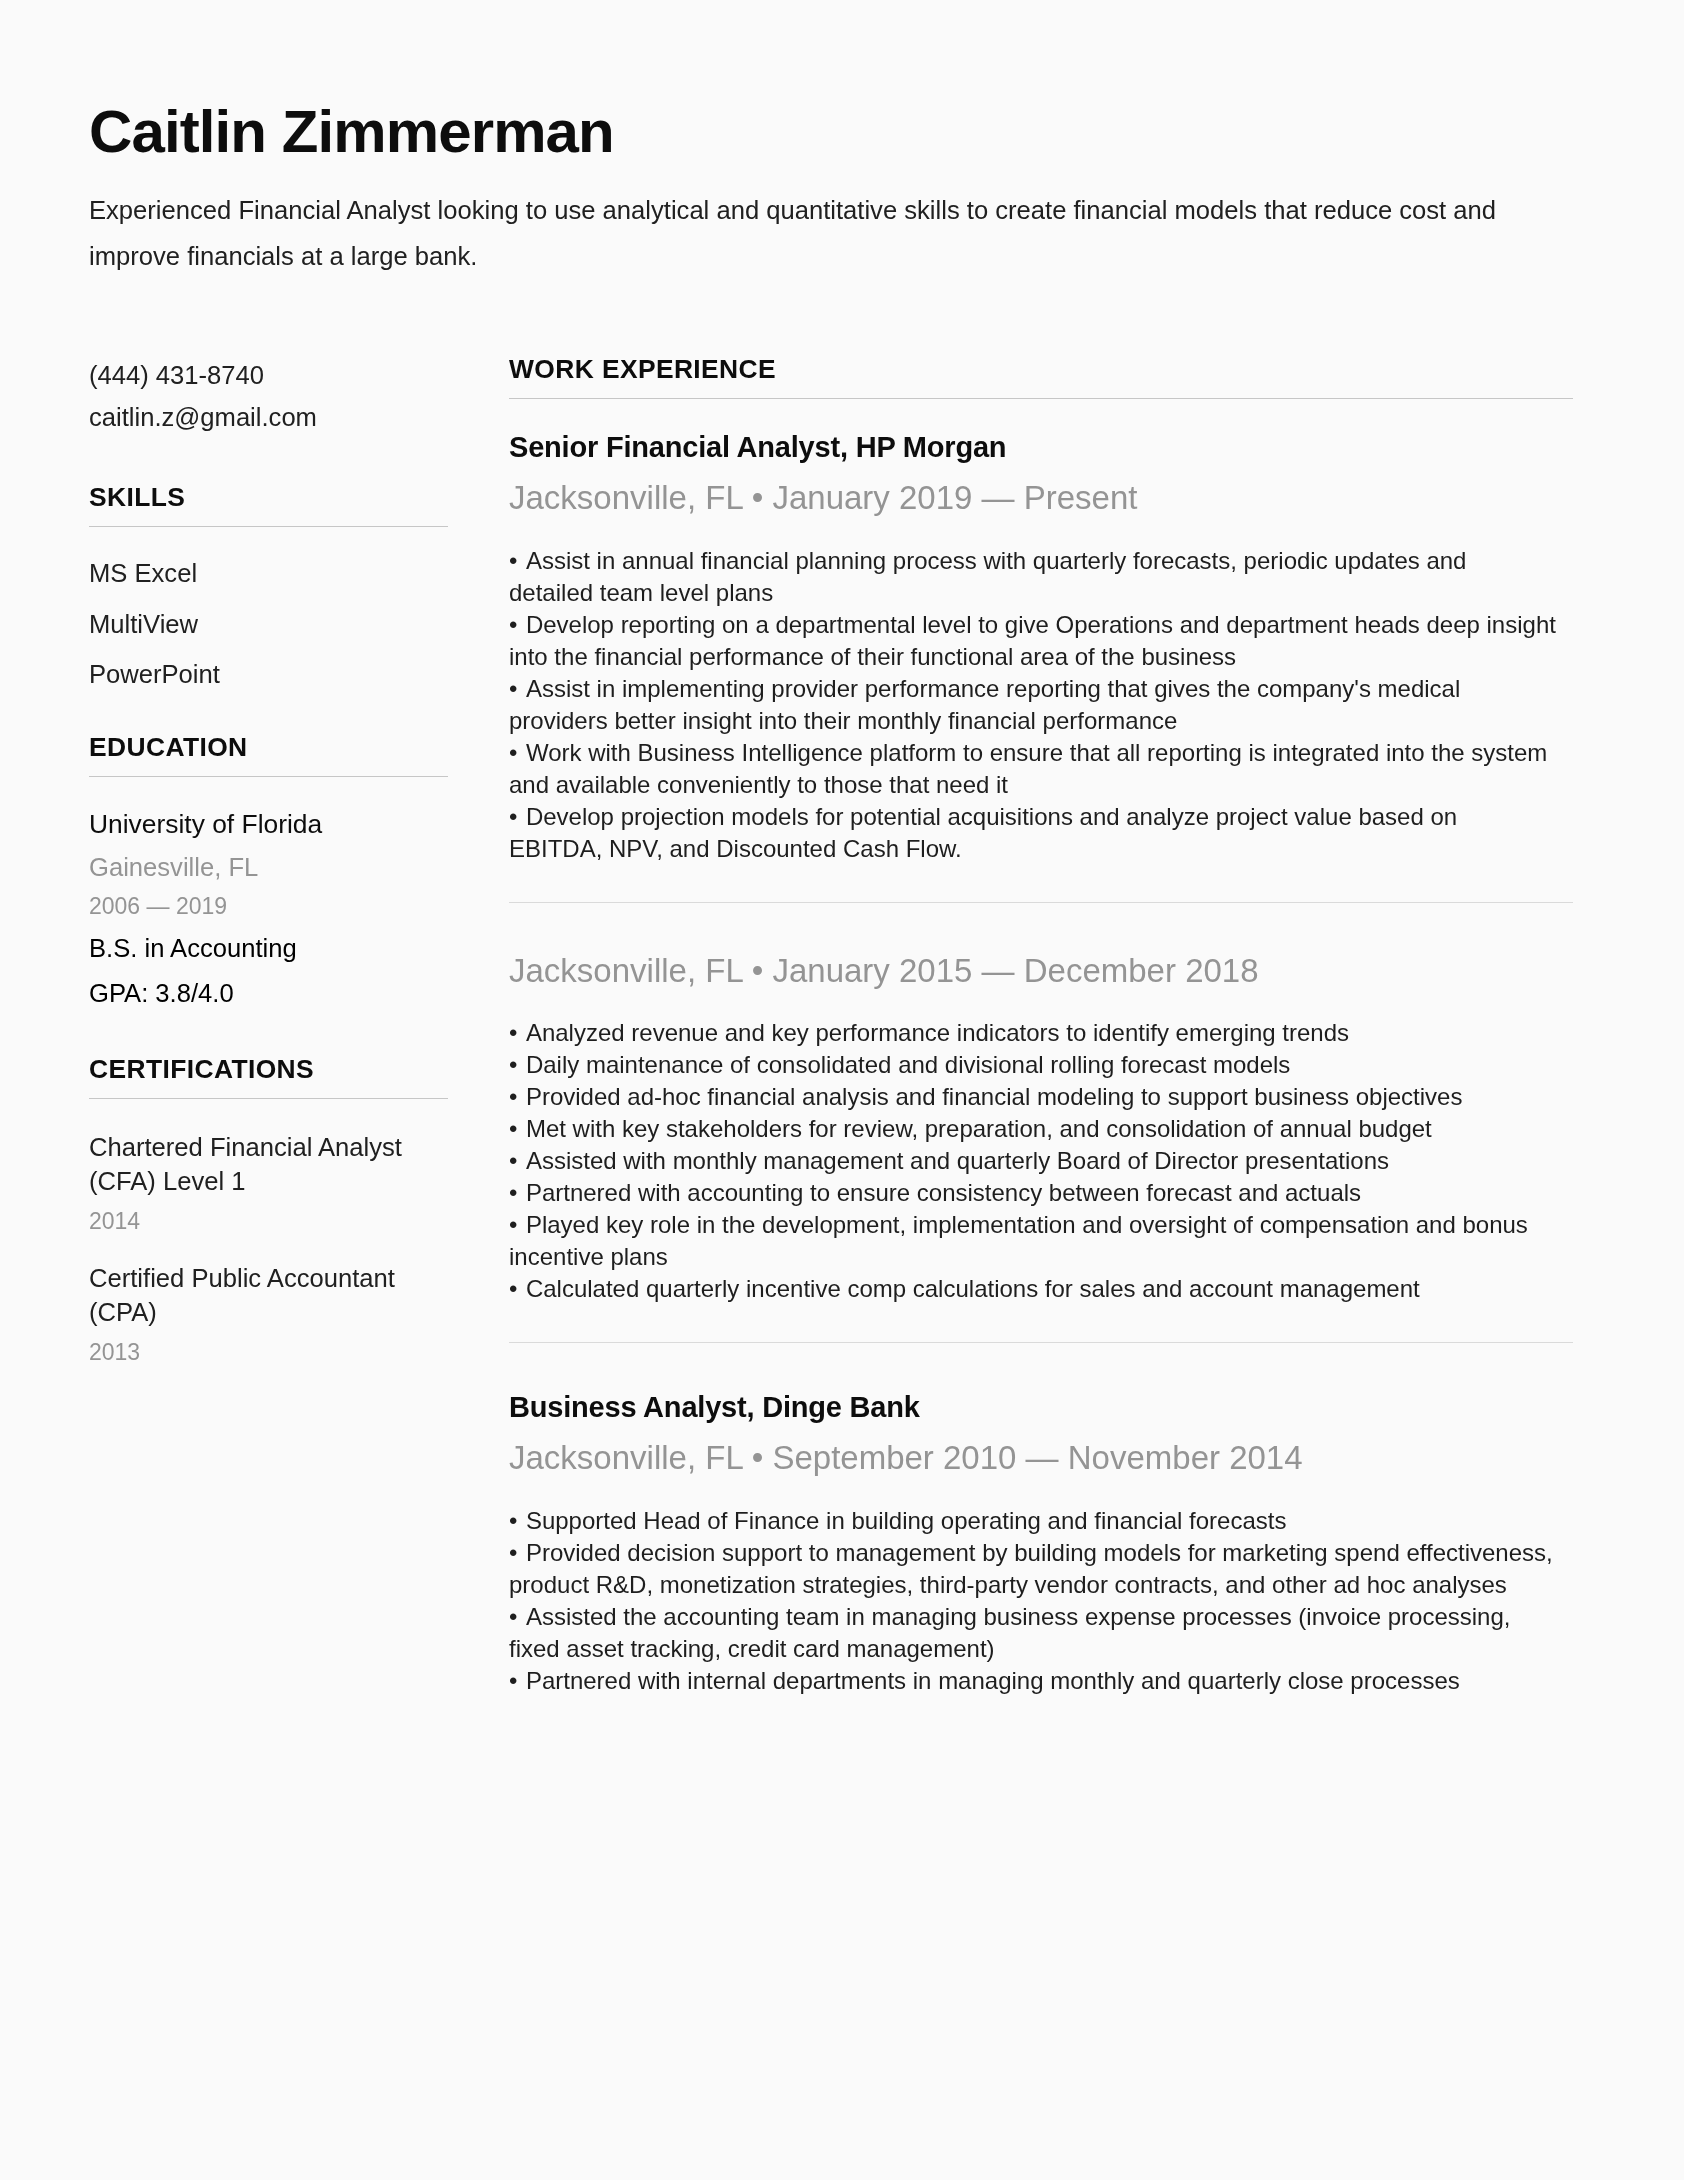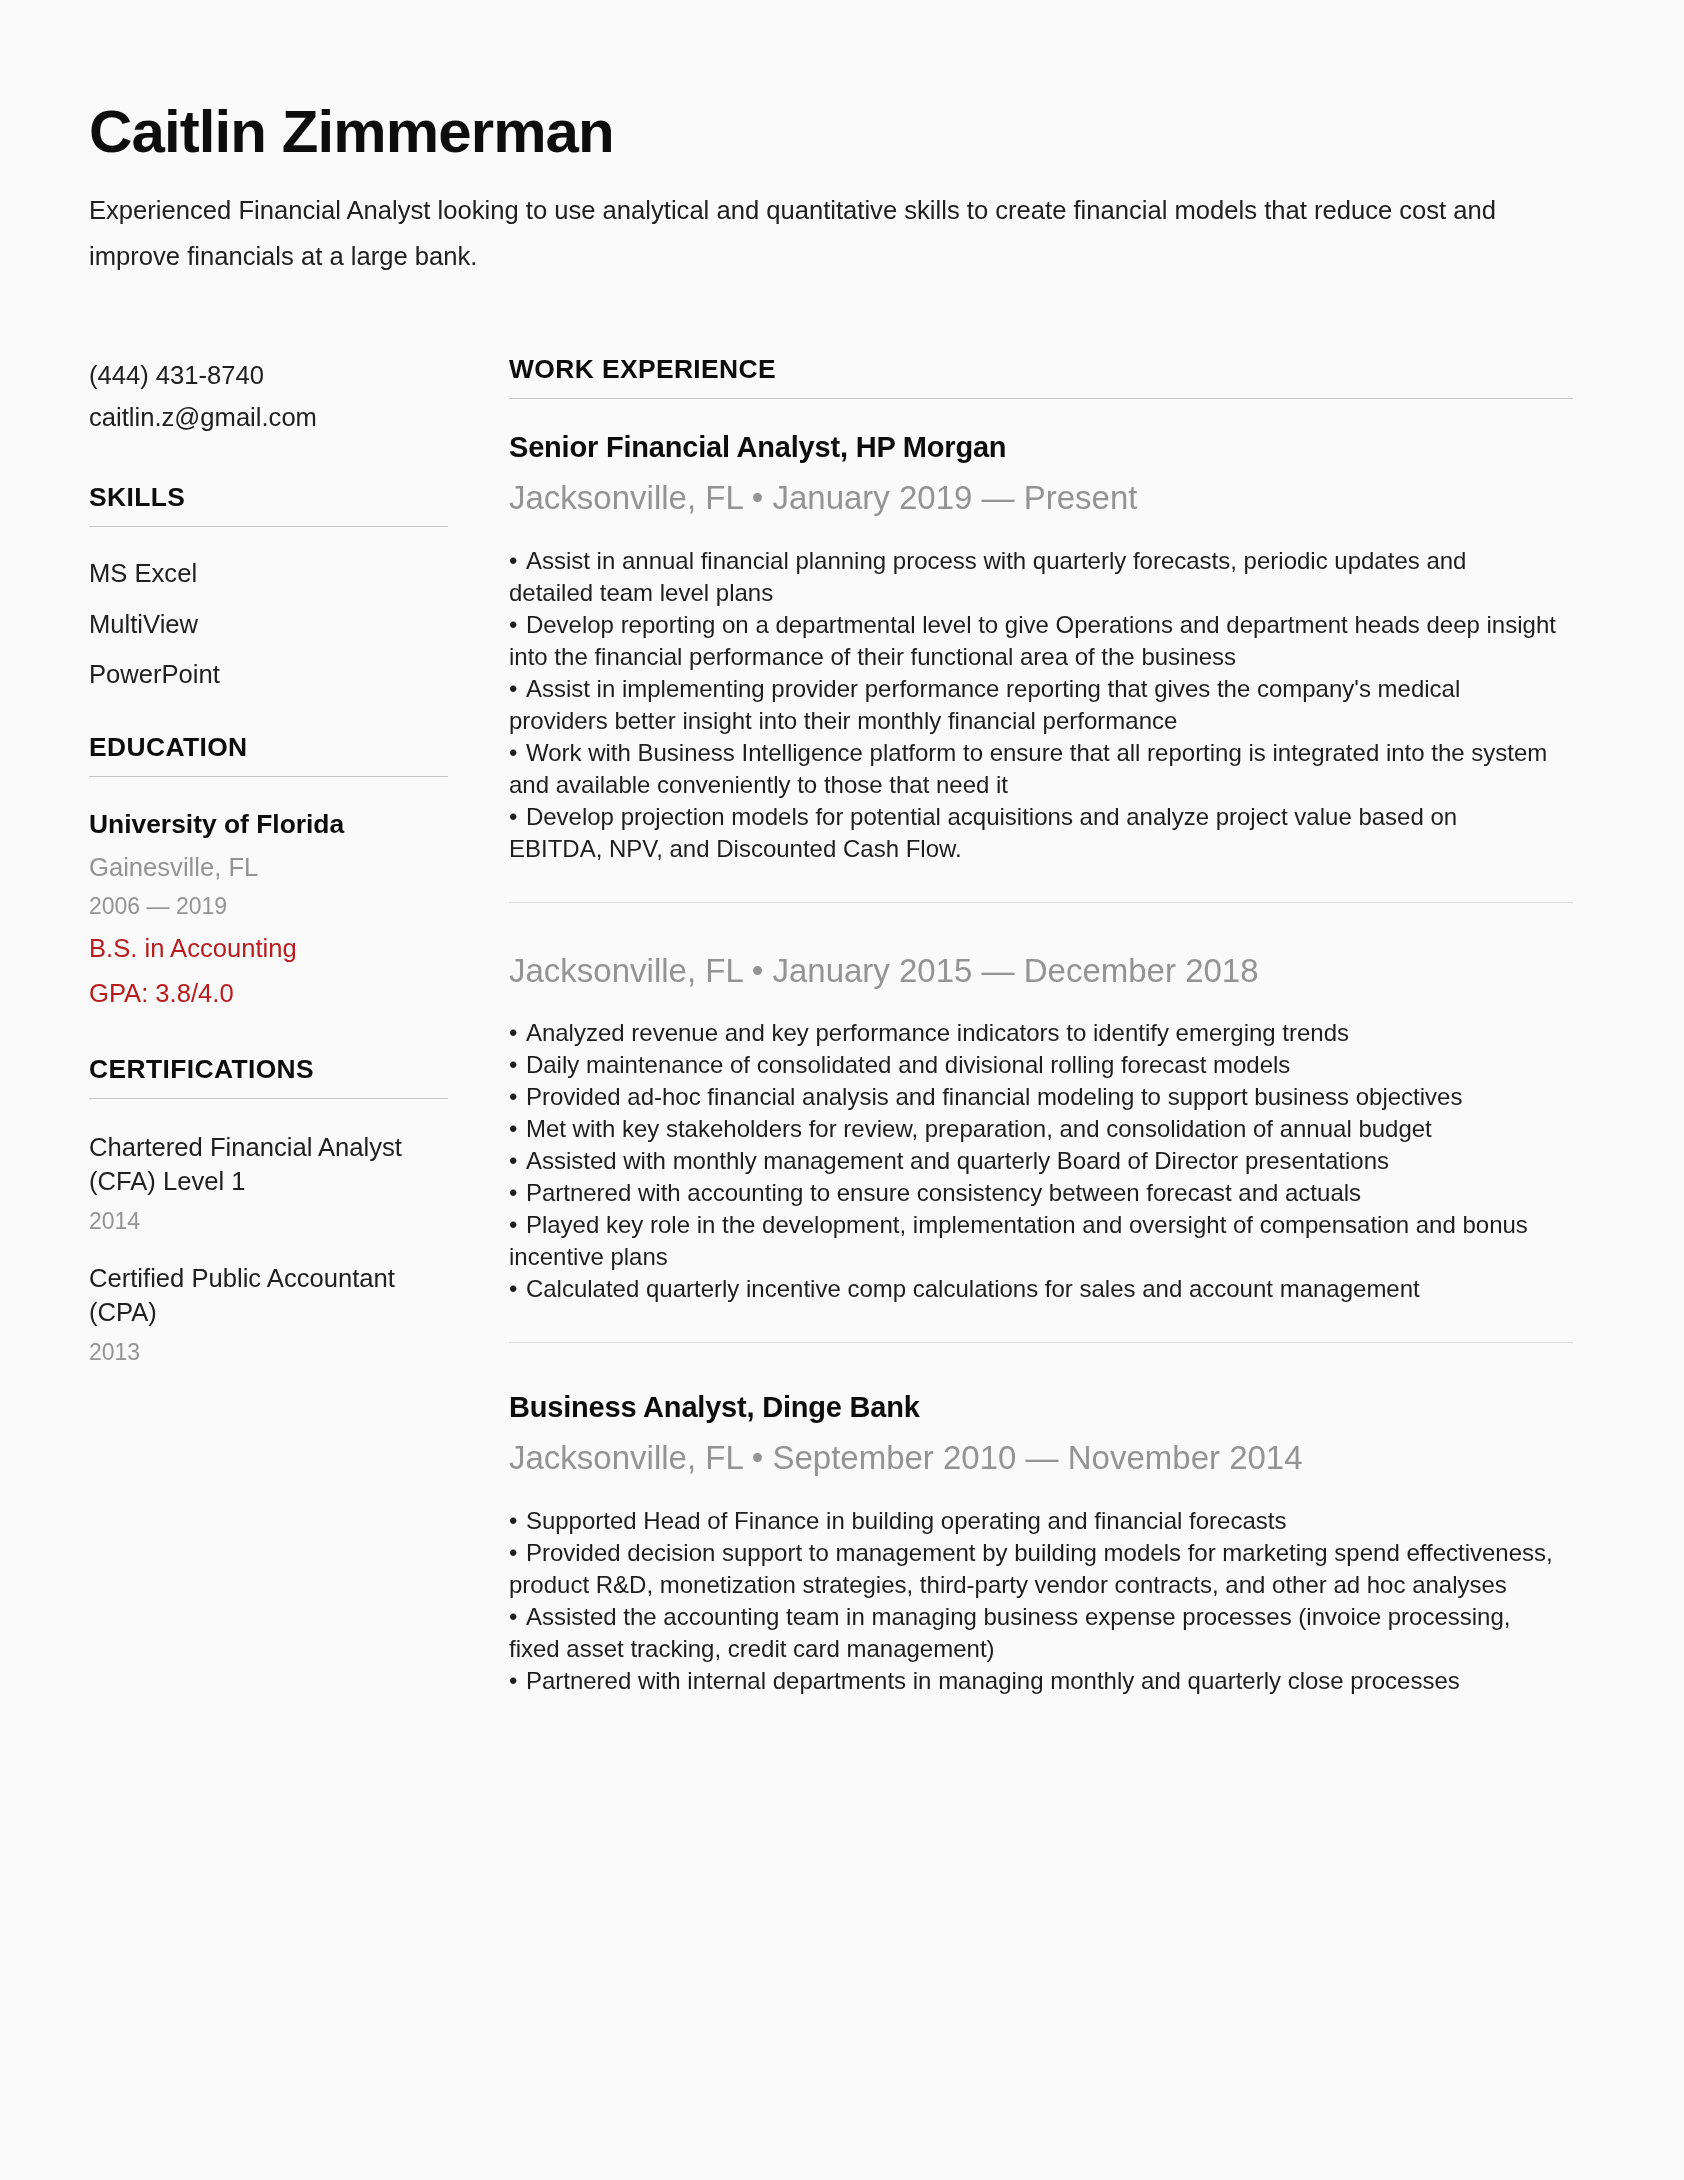--- a/index.html
+++ b/index.html
@@ -37,26 +37,26 @@
     font-weight: 700; color: #0d0d0d;
     letter-spacing: 0.4px;
     padding-bottom: 12px;
     border-bottom: 1.7px solid #c6c6c6;
   }
   .side-section { margin-top: 44px; }
   .skills-list { list-style: none; margin: 34px 0 0 0; padding: 0; }
   .skills-list li { font-size: 25.6px; line-height: 25.6px; margin-bottom: 25px; color: #202020; }
   .school {
     margin-top: 32px;
-    font-size: 26.4px; line-height: 1.2; font-weight: 700; color: #0d0d0d;
+    font-size: 26.4px; line-height: 1.2; font-weight: 400; color: #0d0d0d;
   }
   .muted { color: #949494; }
   .edu-location { margin-top: 12px; font-size: 25.6px; line-height: 1.2; }
   .edu-dates { margin-top: 10.2px; font-size: 23px; line-height: 1.2; }
-  .edu-degree, .edu-gpa { margin-top: 10.2px; font-size: 25.6px; line-height: 1.35; color: #b91c1c; }
+  .edu-degree, .edu-gpa { margin-top: 10.2px; font-size: 25.6px; line-height: 1.35; color: #000000; }
   .cert { margin-top: 31px; }
   .cert + .cert { margin-top: 25.6px; }
   .cert-name { font-size: 25.6px; line-height: 34px; color: #202020; }
   .cert-year { margin-top: 10.2px; font-size: 23px; line-height: 1.2; }
   
   .job { margin-top: 32px; padding-bottom: 37px; border-bottom: 1.7px solid #dadada; margin-bottom: 48px; }
   .job:last-child { border-bottom: none; margin-bottom: 0; }
   .job-title {
     margin: 0;
     font-size: 29px; line-height: 1.15;

